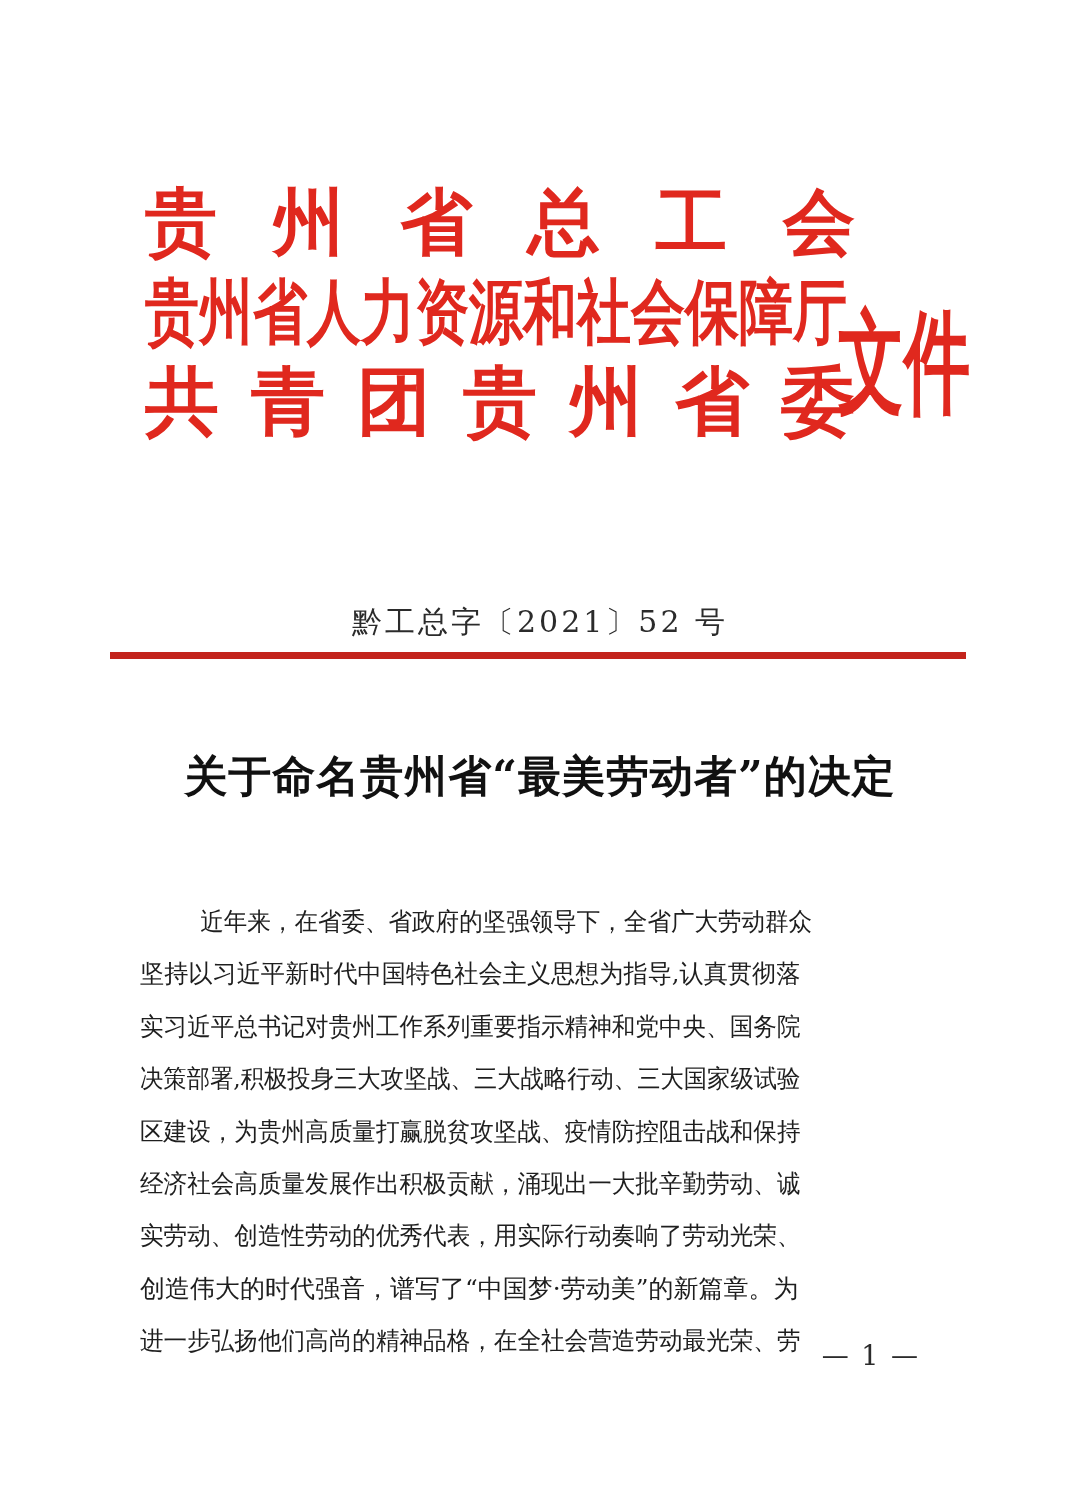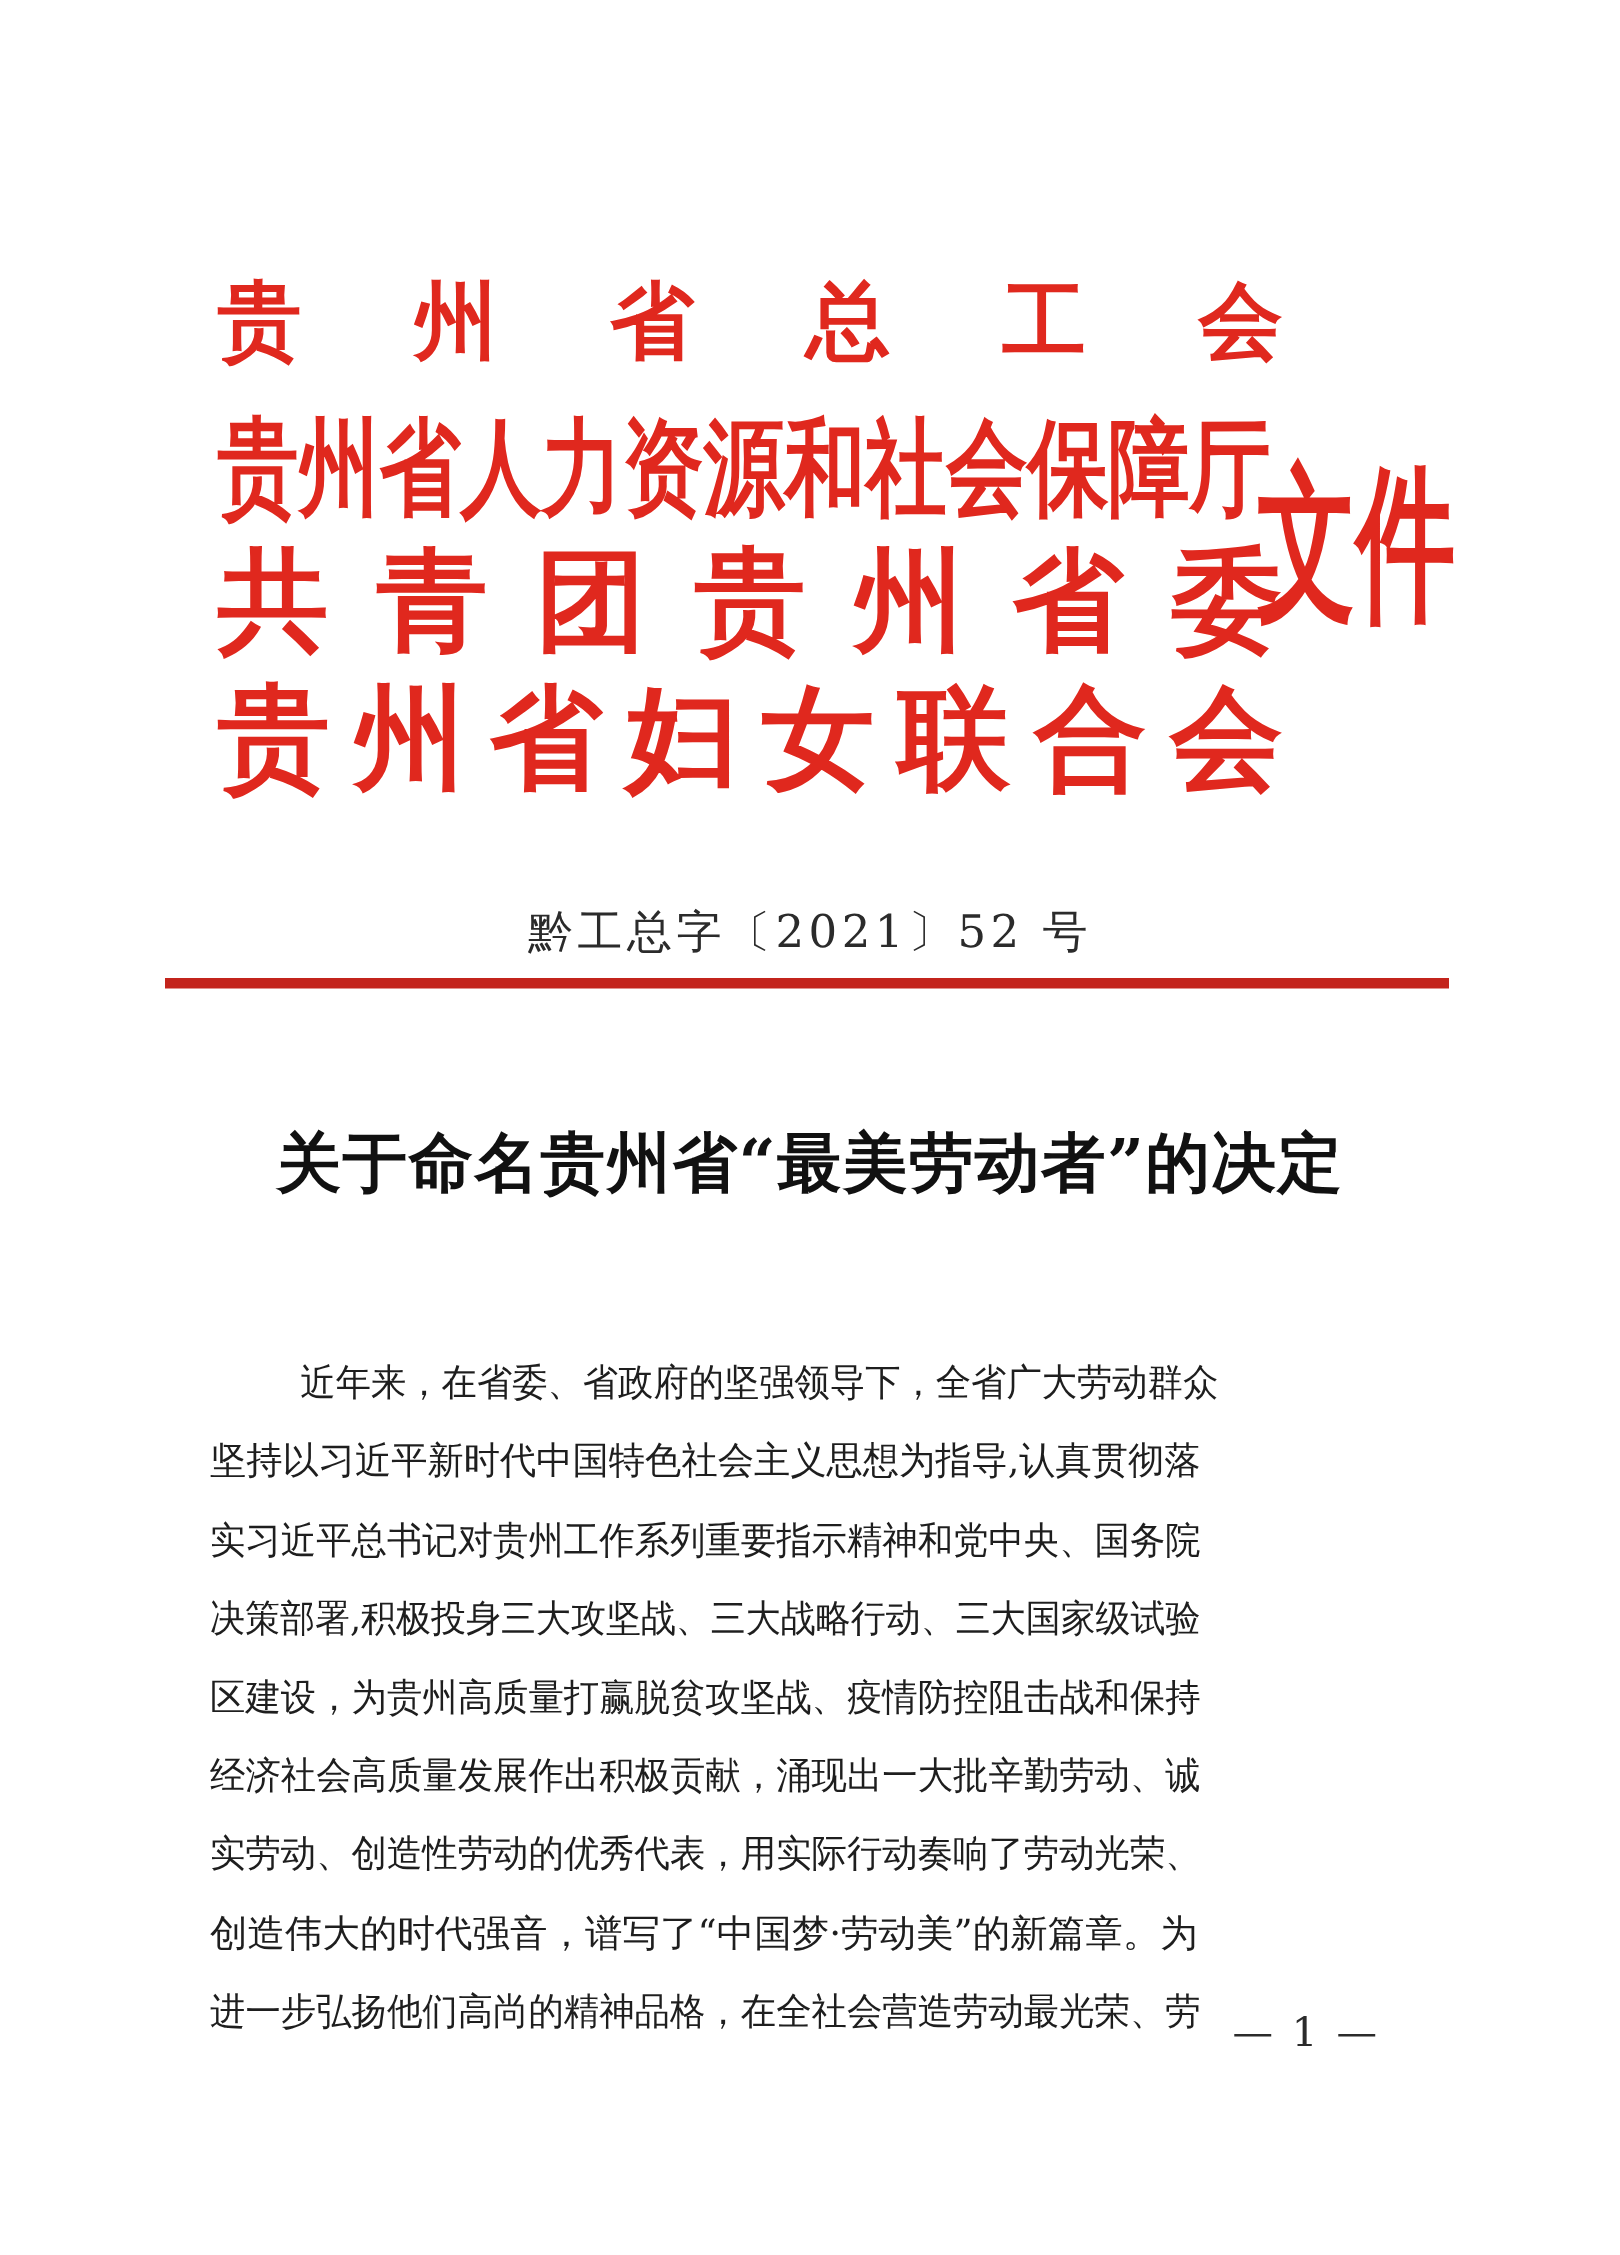--- a/index.html
+++ b/index.html
@@ -20,21 +20,21 @@
   .org-line {
     position:absolute;
     left:145px; width:710px;
     color:var(--red);
     font-weight:bold;
     line-height:1;
     text-align:justify;
     -moz-text-align-last:justify;
     text-align-last:justify;
   }
-  .org-1 { top:186px; font-size:56px; }
+  .org-1 { top:186px; font-size:72px; }
   .org-2 {
     top:276px; font-size:54px;
     white-space:nowrap;
     transform-origin:0 0;
     text-align-last:auto;
   }
   .org-3 { top:364px; font-size:74px; }
   .org-4 { top:455px; font-size:75px; }
   .doc-type {
     position:absolute;
@@ -98,21 +98,20 @@
   }
 </style>
 </head>
 <body>
 
 <div class="page">
 
   <div class="org-line org-1">贵州省总工会</div>
   <div class="org-line org-2 fitw" style="transform: scale(1, 1.3);">贵州省人力资源和社会保障厅</div>
   <div class="org-line org-3">共青团贵州省委</div>
-  <div class="org-line org-4">贵州省妇女联合会</div>
   <div class="doc-type fitw" style="transform: scale(1, 1.7);">文件</div>
 
   <div class="doc-number">黔工总字〔2021〕52 号</div>
 
   <div class="red-rule"></div>
 
   <h1 class="doc-title">关于命名贵州省“最美劳动者”的决定</h1>
 
   <div class="doc-body">
     <div class="body-line indent fitw" style="transform: scale(0.941379, 1);">近年来，在省委、省政府的坚强领导下，全省广大劳动群众</div>

